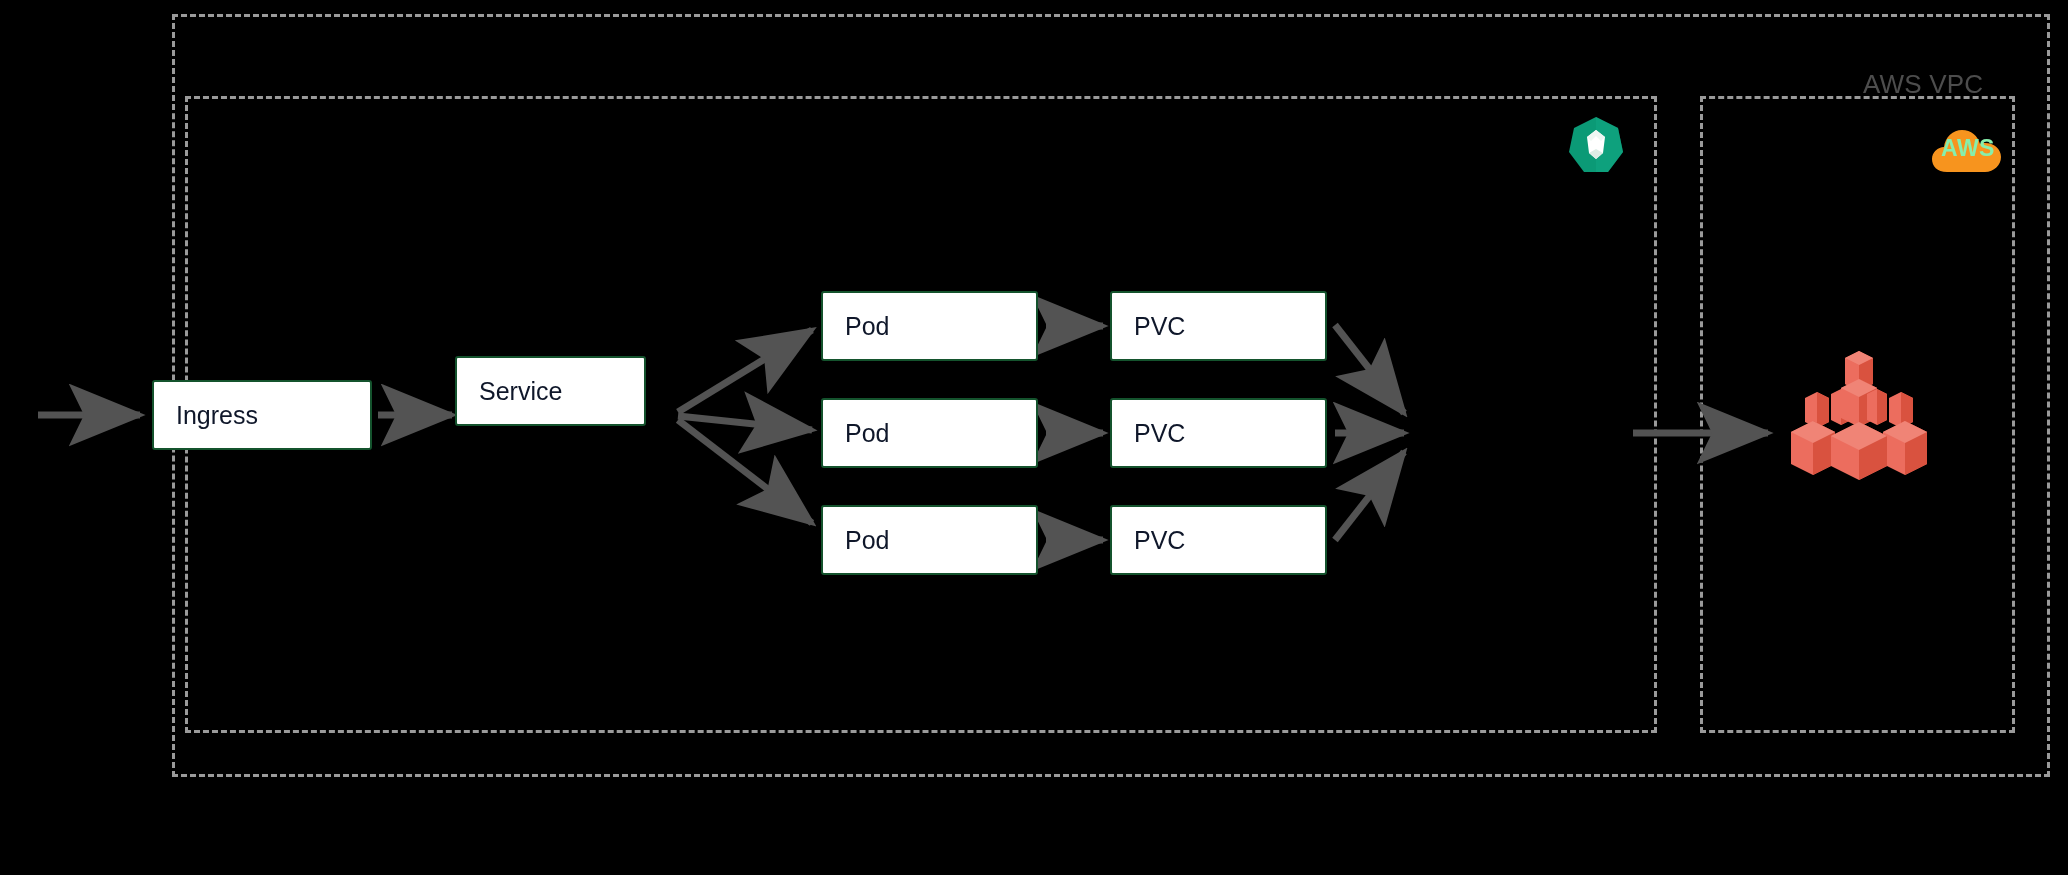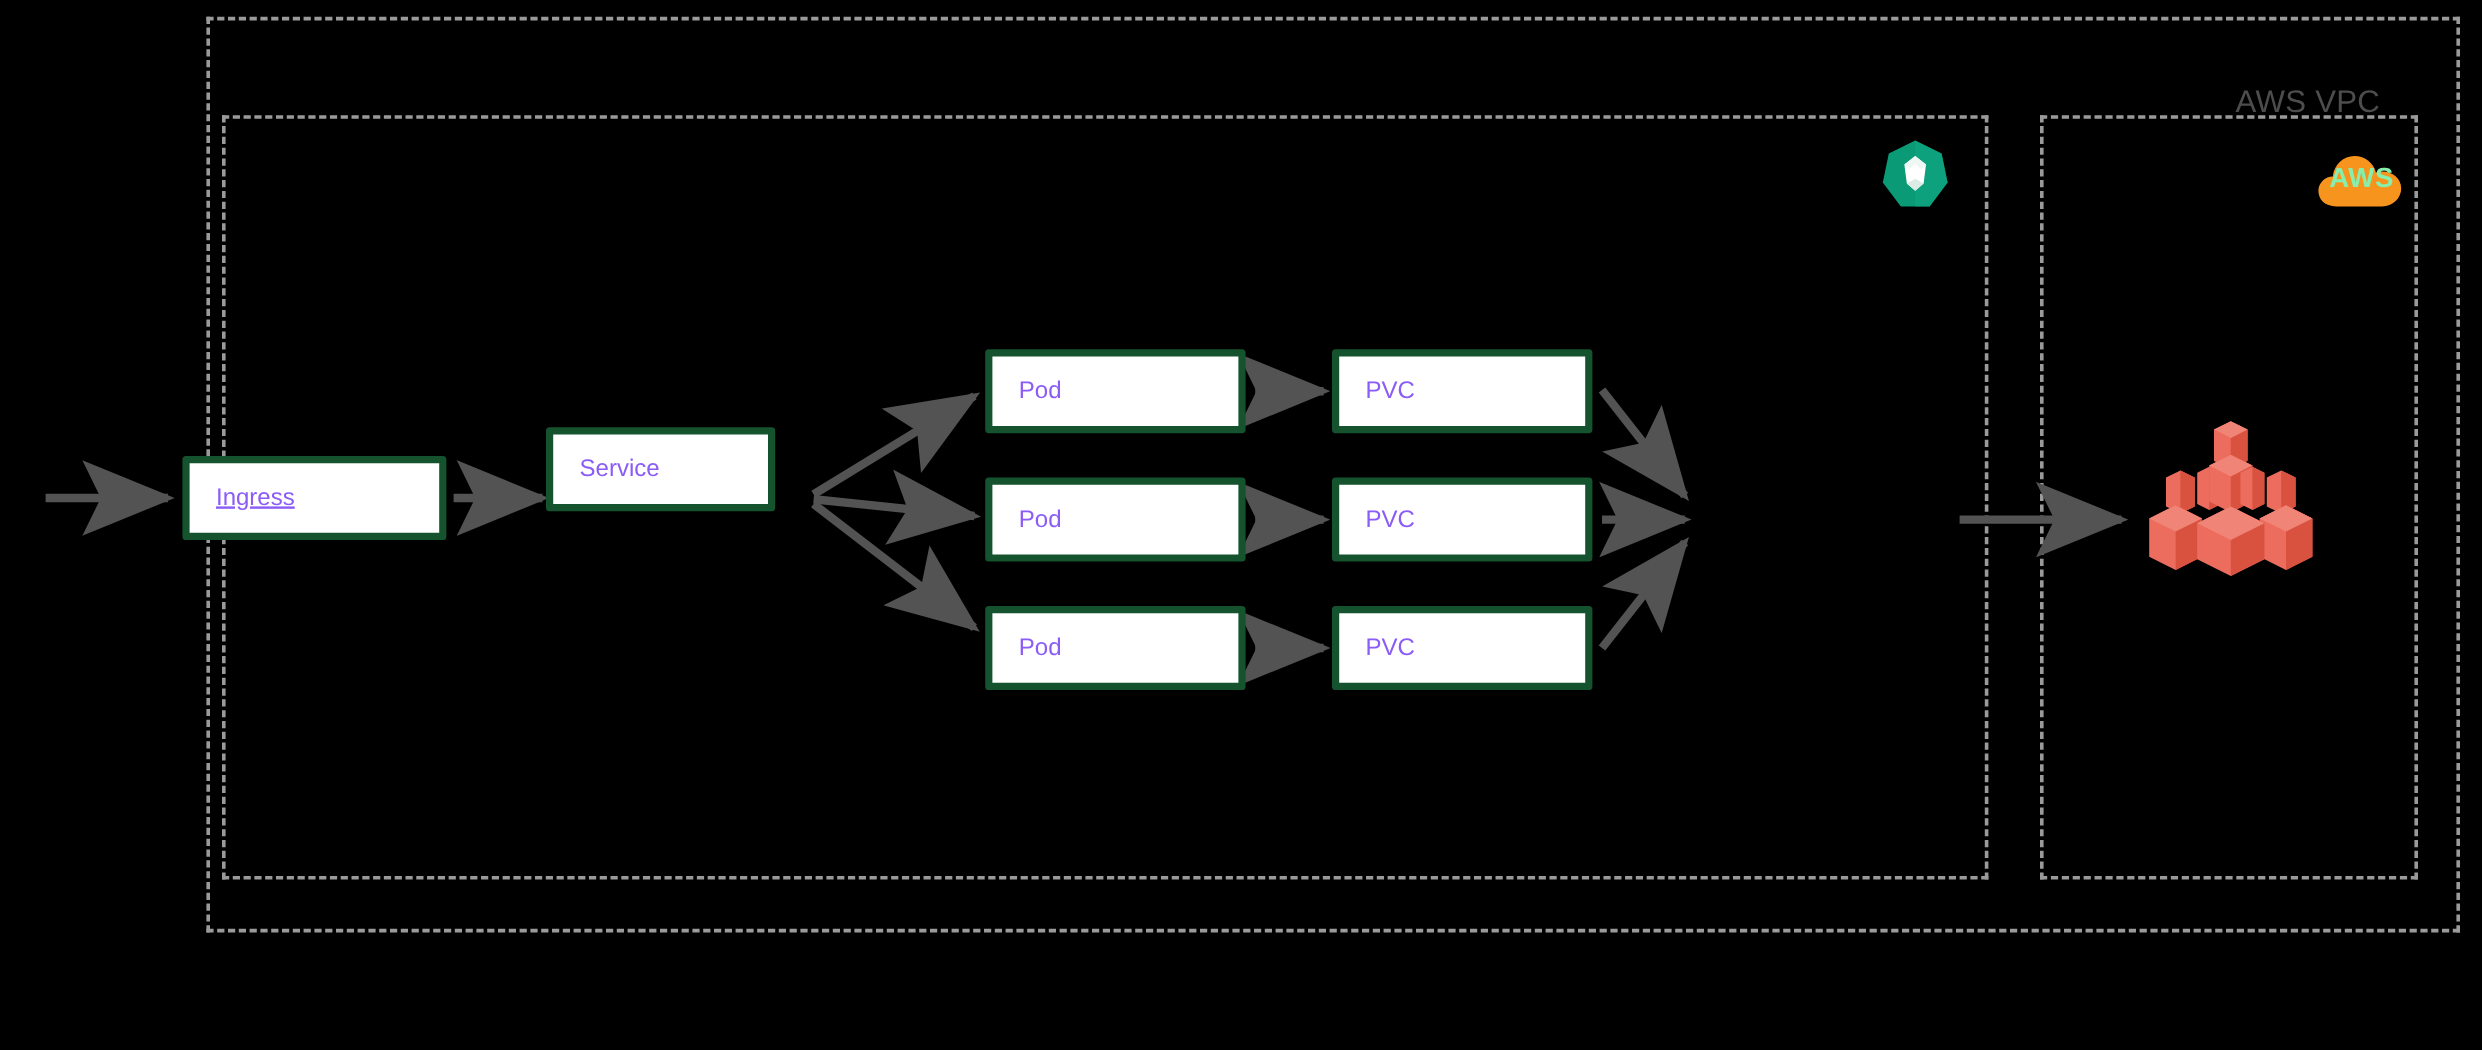--- a/index.html
+++ b/index.html
@@ -32,26 +32,26 @@
     font-size: 26px;
     letter-spacing: .2px;
     white-space: nowrap;
   }
 
   
   .node {
     position: absolute;
     box-sizing: border-box;
     background: #ffffff;
-    border: 6px solid #14532d;
+    border: 2px solid #14532d;
     border-radius: 3px;
     display: flex;
     align-items: center;
-    color: #8b5cf6;
-    font-size: 20px;
+    color: #0f172a;
+    font-size: 25px;
     padding-left: 22px;
     z-index: 5;
   }
 
   
   #arrows {
     position: absolute;
     left: 0;
     top: 0;
     width: 2068px;
@@ -176,21 +176,21 @@
       <line x1="1046" y1="326" x2="1103" y2="326"></line>
       <line x1="1046" y1="433" x2="1103" y2="433"></line>
       <line x1="1046" y1="540" x2="1103" y2="540"></line>
       <line x1="1335" y1="325" x2="1404" y2="413"></line>
       <line x1="1335" y1="433" x2="1404" y2="433"></line>
       <line x1="1335" y1="540" x2="1404" y2="452"></line>
       <line x1="1633" y1="433" x2="1768" y2="433"></line>
     </g>
   </svg>
 
-  <div class="node" style="left:152px; top:380px; width:220px; height:70px;text-decoration:underline;">
+  <div class="node" style="left:152px; top:380px; width:220px; height:70px;">
     <span>Ingress</span>
   </div>
 
   <div class="node" style="left:455px; top:356px; width:191px; height:70px;">
     <span>Service</span>
   </div>
 
   <div class="node" style="left:821px; top:291px; width:217px; height:70px;">
     <span>Pod</span>
   </div>

